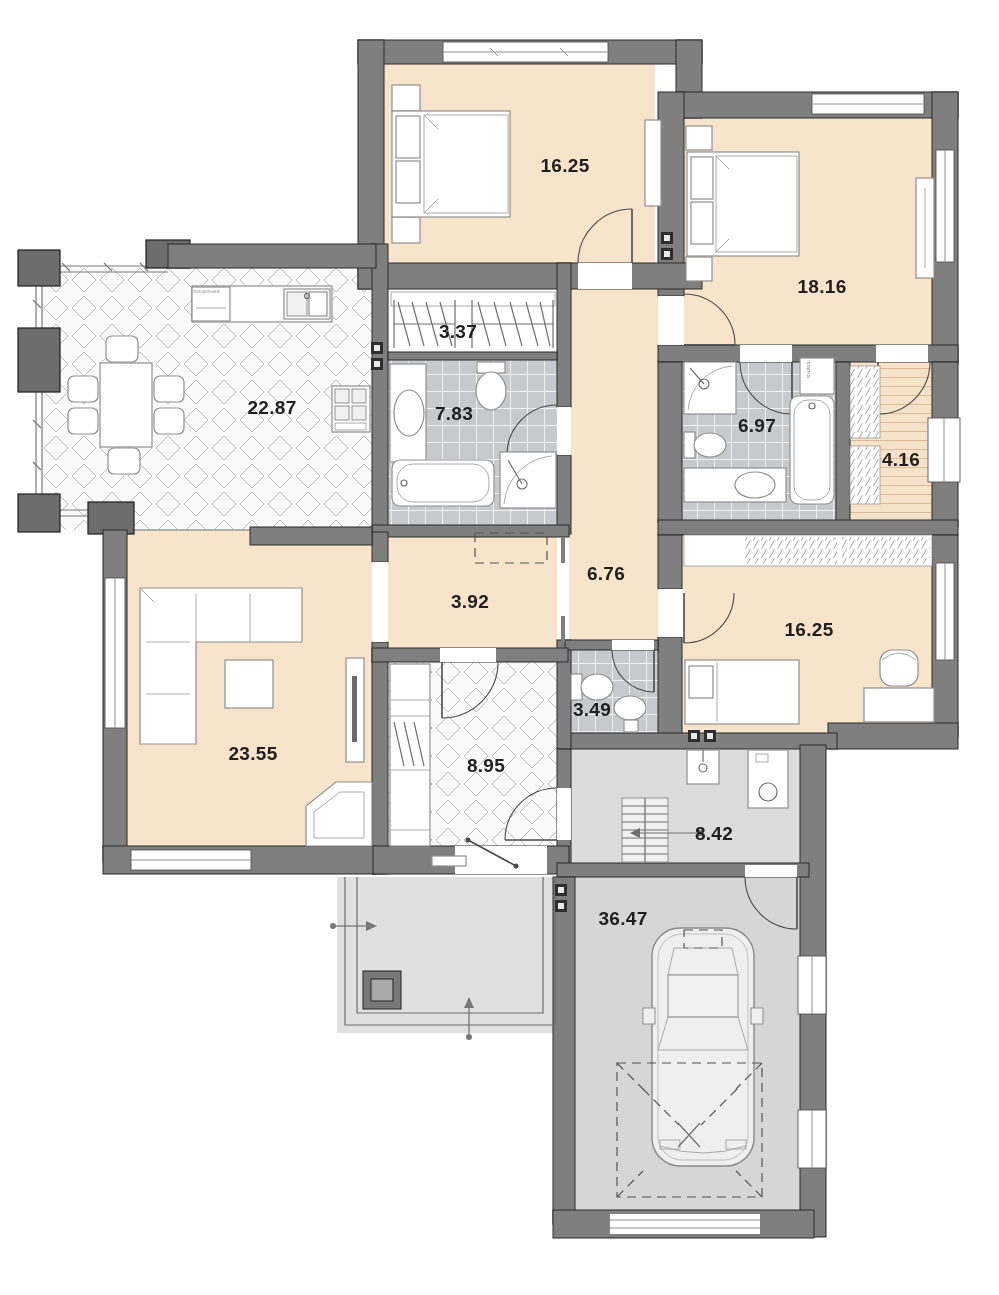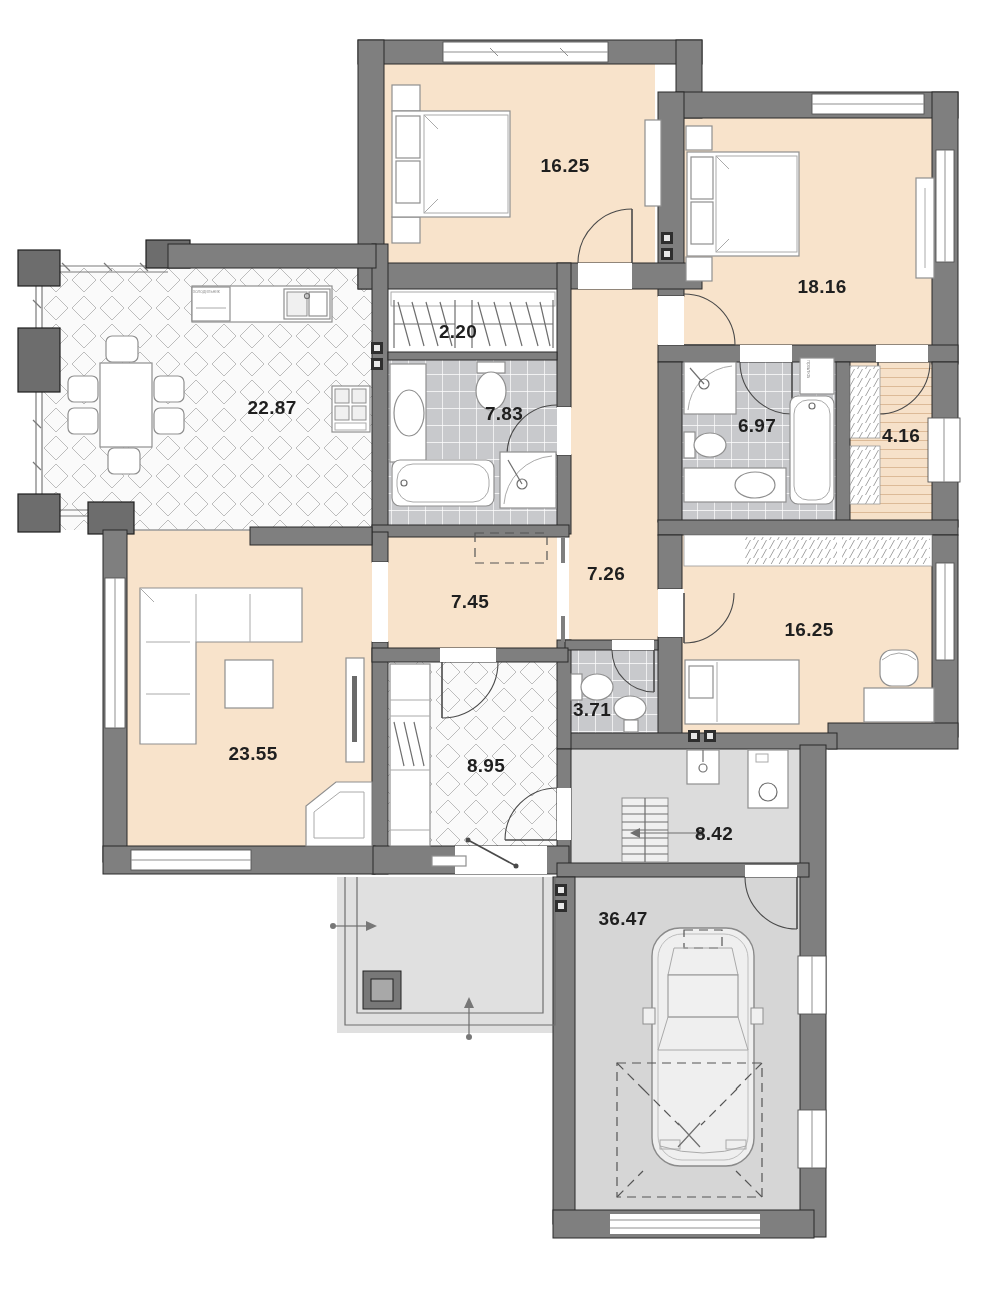--- a/index.html
+++ b/index.html
@@ -473,28 +473,28 @@
             <rect x="704" y="730" width="12" height="12" fill="#2e2e2e"></rect>
             <rect x="707" y="733" width="6" height="6" fill="#e8e8e8"></rect>
           </g>
     </g>
   </g>
 </svg>
 
 <div class="lbl" style="left:565px;top:166px">16.25</div>
 <div class="lbl" style="left:822px;top:287px">18.16</div>
 <div class="lbl" style="left:272px;top:408px">22.87</div>
-<div class="lbl" style="left:458px;top:332px">2.20</div>
-<div class="lbl" style="left:504px;top:414px">7.83</div>
+<div class="lbl" style="left:458px;top:332px">3.37</div>
+<div class="lbl" style="left:454px;top:414px">7.83</div>
 <div class="lbl" style="left:757px;top:426px">6.97</div>
-<div class="lbl" style="left:901px;top:436px">4.16</div>
-<div class="lbl" style="left:606px;top:574px">7.26</div>
-<div class="lbl" style="left:470px;top:602px">7.45</div>
+<div class="lbl" style="left:901px;top:460px">4.16</div>
+<div class="lbl" style="left:606px;top:574px">6.76</div>
+<div class="lbl" style="left:470px;top:602px">3.92</div>
 <div class="lbl" style="left:809px;top:630px">16.25</div>
-<div class="lbl" style="left:592px;top:710px">3.71</div>
+<div class="lbl" style="left:592px;top:710px">3.49</div>
 <div class="lbl" style="left:253px;top:754px">23.55</div>
 <div class="lbl" style="left:486px;top:766px">8.95</div>
 <div class="lbl" style="left:714px;top:834px">8.42</div>
 <div class="lbl" style="left:623px;top:919px">36.47</div>
 
 <div class="tiny" style="left:193px;top:289px;width:36px">холодильник</div>
 <div class="tinyv" style="left:806px;top:360px">пралка</div>
 </div>
 
 </body></html>

